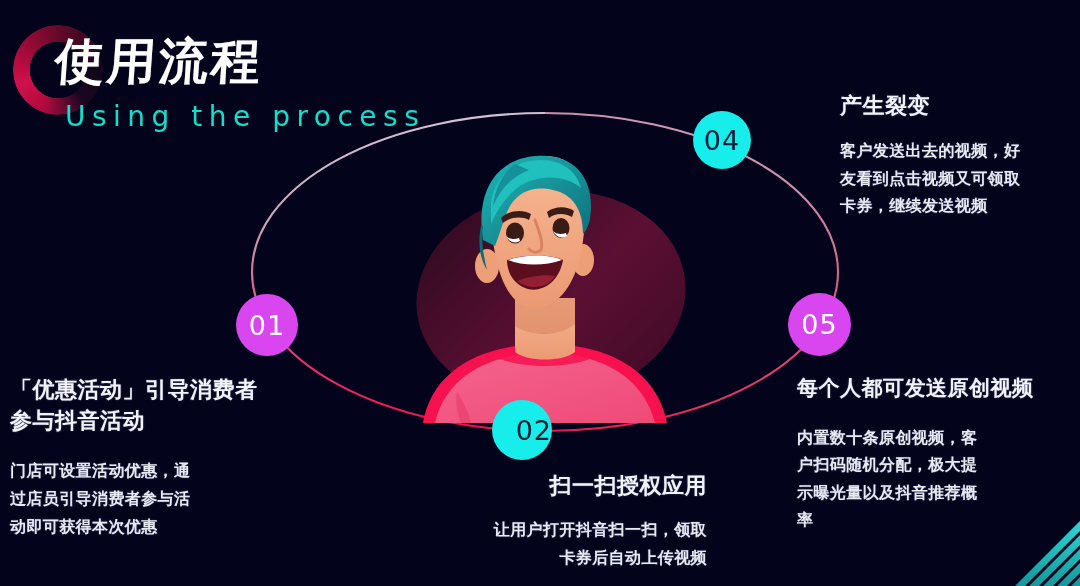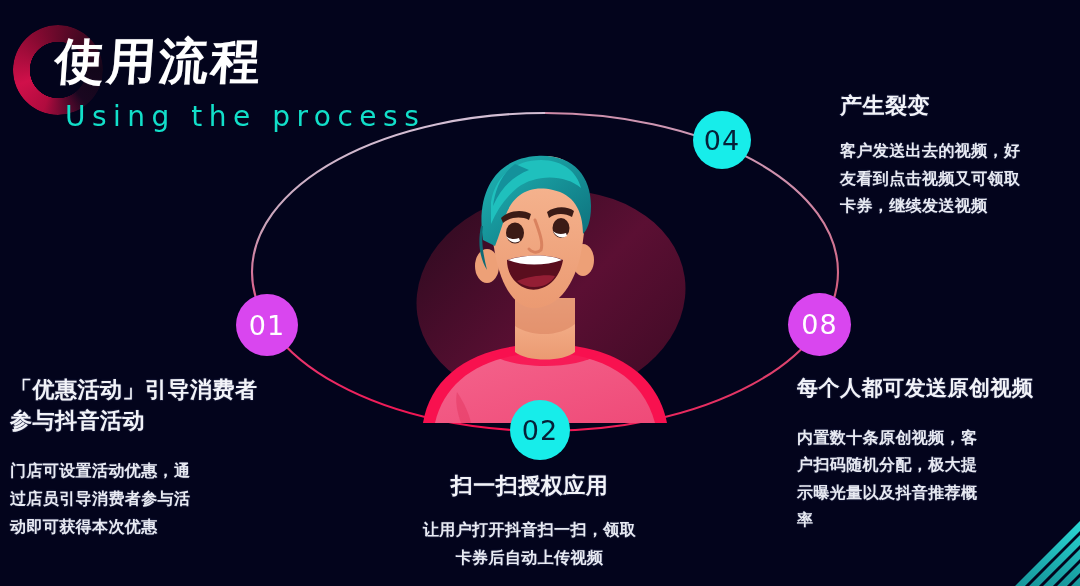--- a/index.html
+++ b/index.html
@@ -51,42 +51,42 @@
   
   .node {
     position:absolute; border-radius:50%;
     display:flex; align-items:center; justify-content:center;
     font-family:"DejaVu Sans","Liberation Sans",sans-serif;
     font-size:27px; letter-spacing:1px; font-weight:400;
   }
   .node.pink { background:#d946ef; color:#ffffff; }
   .node.cyan { background:#17edea; color:#062038; }
   .node-01 { left:236px; top:294px; width:62px; height:62px; }
-  .node-02 { left:510px; top:400px; width:60px; height:60px; }
+  .node-02 { left:492px; top:400px; width:60px; height:60px;justify-content:flex-end; }
   .node-03 { left:788px; top:293px; width:63px; height:63px; }
   .node-04 { left:693px; top:111px; width:58px; height:58px; }
 
   
   .txt-head {
     font-family:"Liberation Serif","DejaVu Serif",serif;
     font-weight:700; color:#f2f3f8; font-size:22px;
     line-height:1.42; letter-spacing:.5px;
     text-shadow:0 0 2px rgba(180,195,255,.35);
   }
   .txt-body {
     font-family:"Liberation Serif","DejaVu Serif",serif;
     font-weight:700; color:#e8eaf2; font-size:16px;
     line-height:1.72; letter-spacing:.4px;
     text-shadow:0 0 2px rgba(170,185,250,.3);
   }
 
   .blk-left  { position:absolute; left:10px;  top:374px; width:292px; text-align:left; }
   .blk-left .txt-body { margin-top:21px; }
 
-  .blk-bottom{ position:absolute; left:352px; top:470px; width:355px; text-align:center; }
+  .blk-bottom{ position:absolute; left:352px; top:470px; width:355px; text-align:right; }
   .blk-bottom .txt-body { margin-top:15px; }
 
   .blk-right-top { position:absolute; left:840px; top:90px; width:238px; text-align:left; }
   .blk-right-top .txt-body { margin-top:16px; }
 
   .blk-right-bot { position:absolute; left:797px; top:374px; width:280px; text-align:left; }
   .blk-right-bot .txt-body { margin-top:20px; }
   .blk-right-bot .txt-head { font-size:21px; }
 
   
@@ -187,21 +187,21 @@
     <path d="M122 133 C134 128 152 126 160 128 C154 140 134 143 122 133 Z" fill="#a8243c" opacity=".75"></path>
   </svg>
 
   <div class="node pink node-01">
     <span>01</span>
   </div>
   <div class="node cyan node-02">
     <span>02</span>
   </div>
   <div class="node pink node-03">
-    <span>08</span>
+    <span>05</span>
   </div>
   <div class="node cyan node-04">
     <span>04</span>
   </div>
 
   <div class="title-block">
     <div class="main-title">使用流程</div>
     <div class="sub-title">Using the process</div>
   </div>
 

